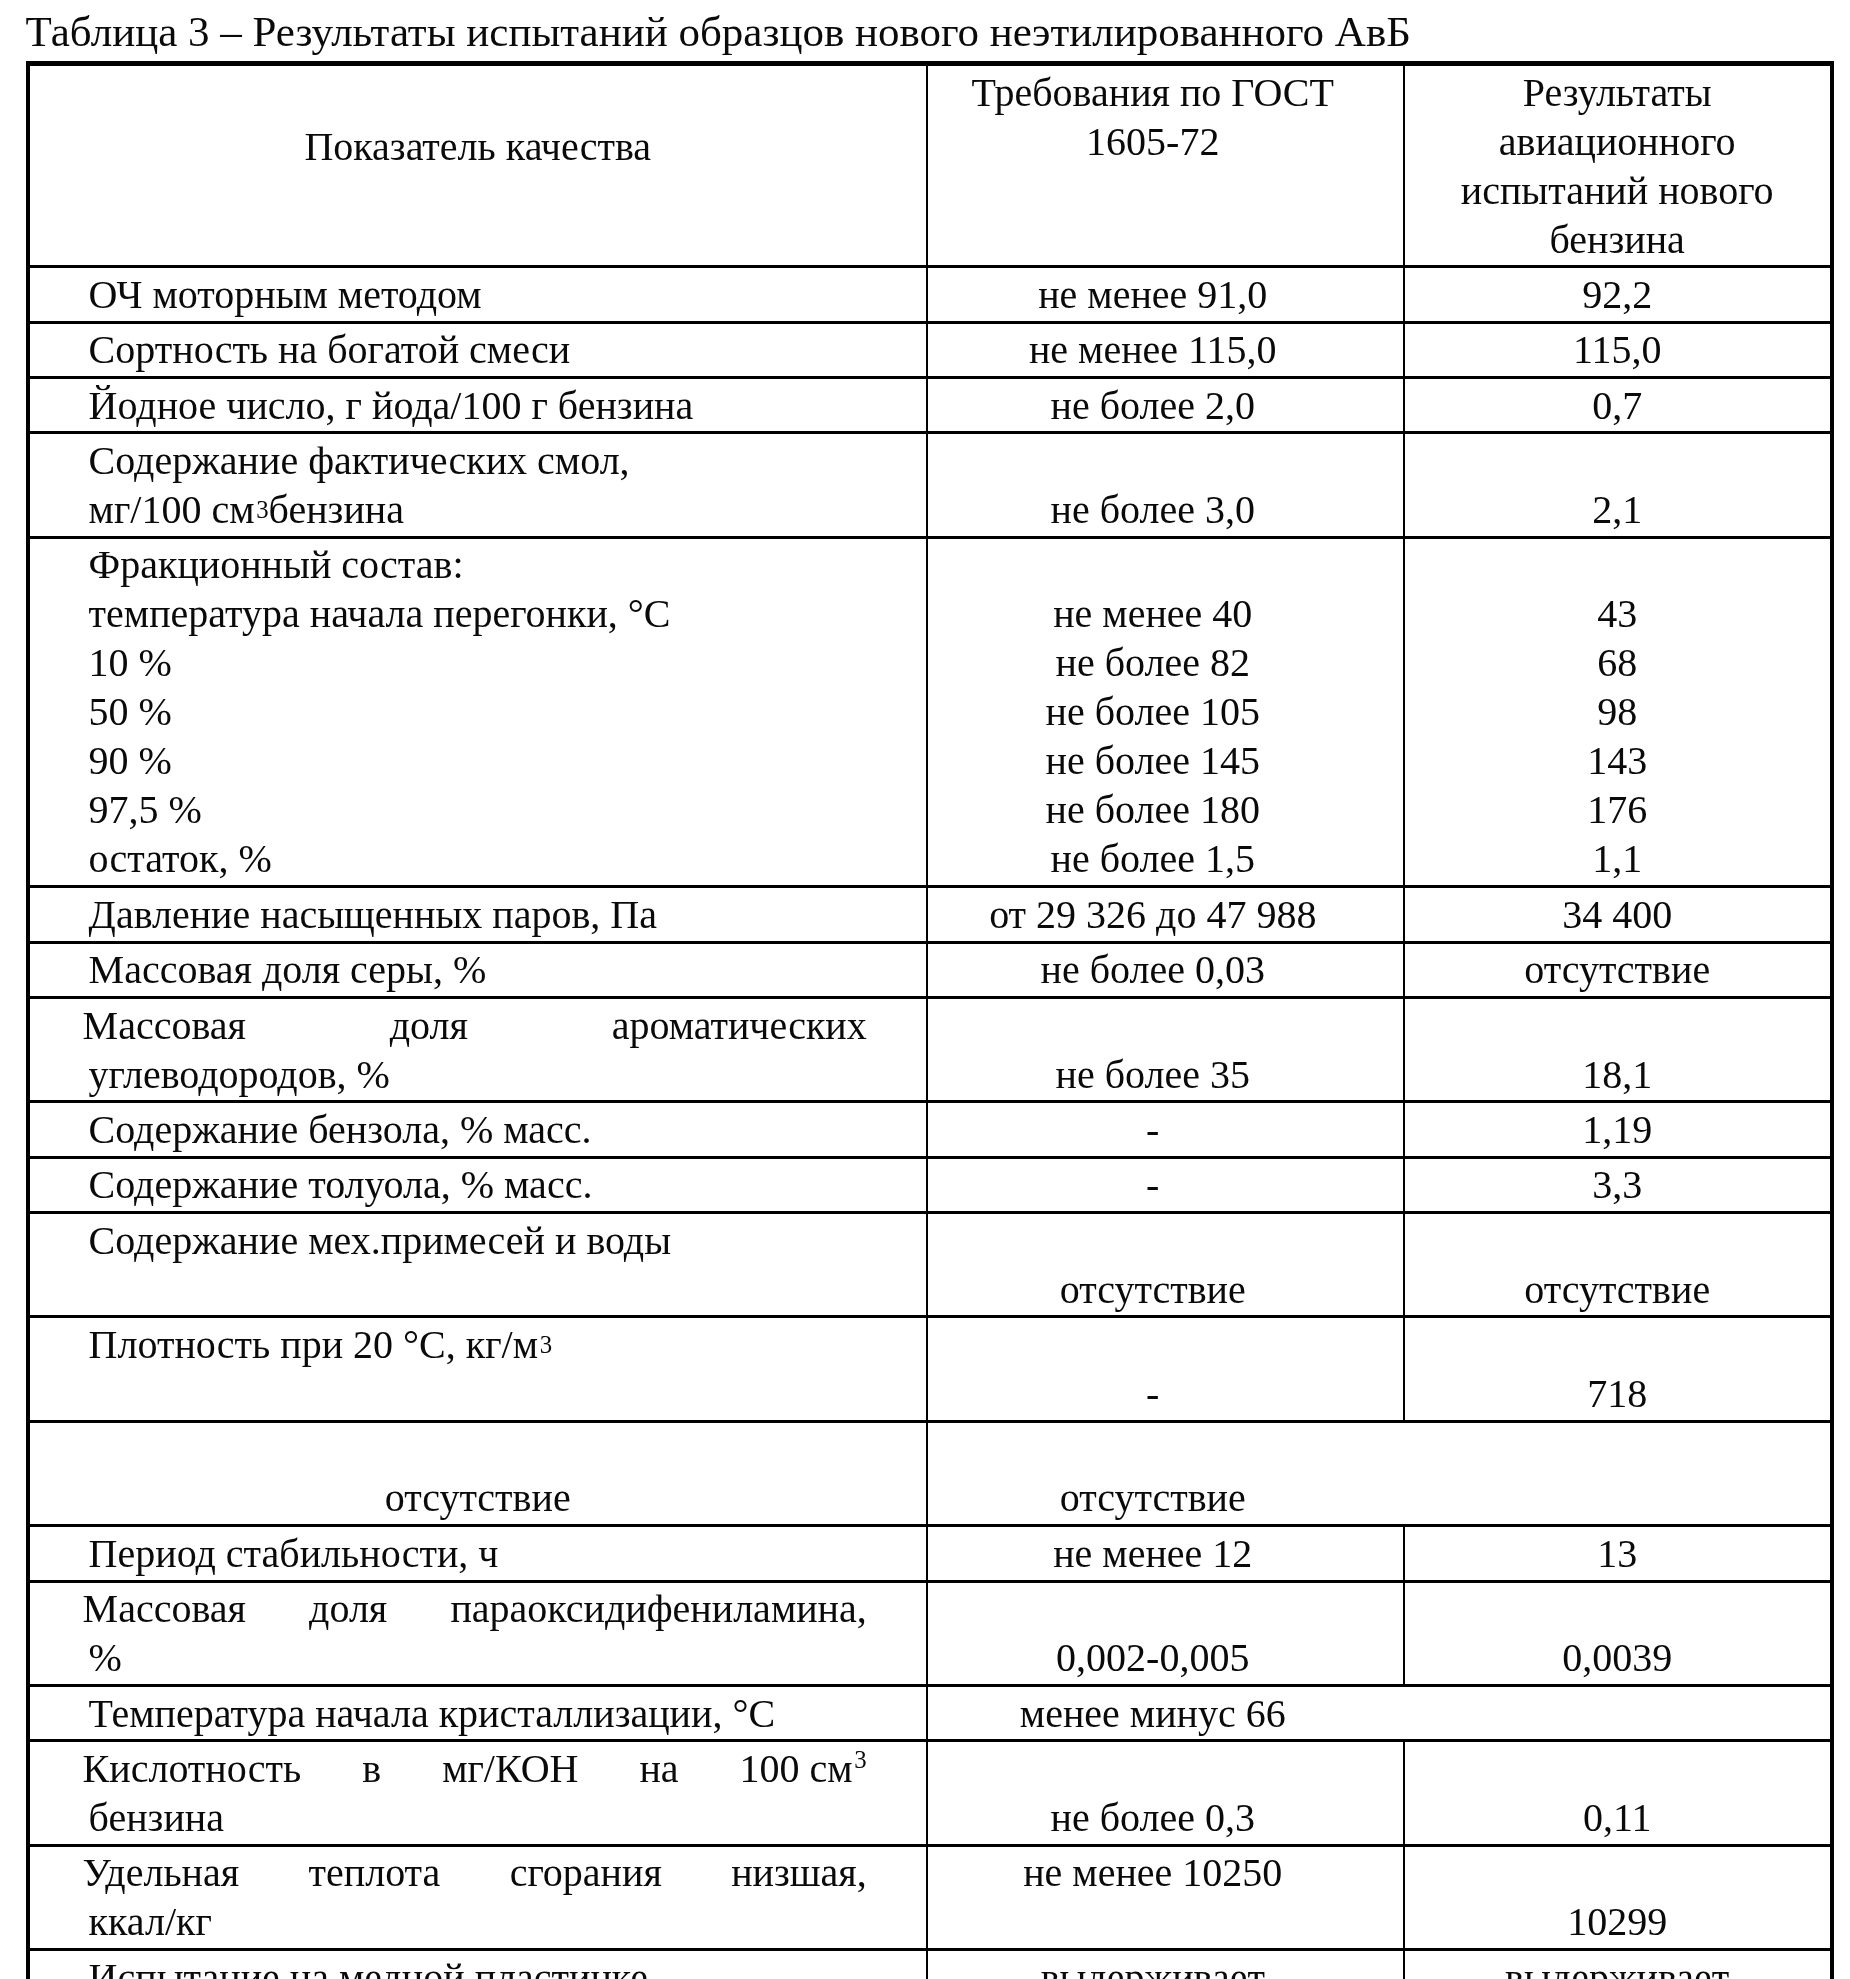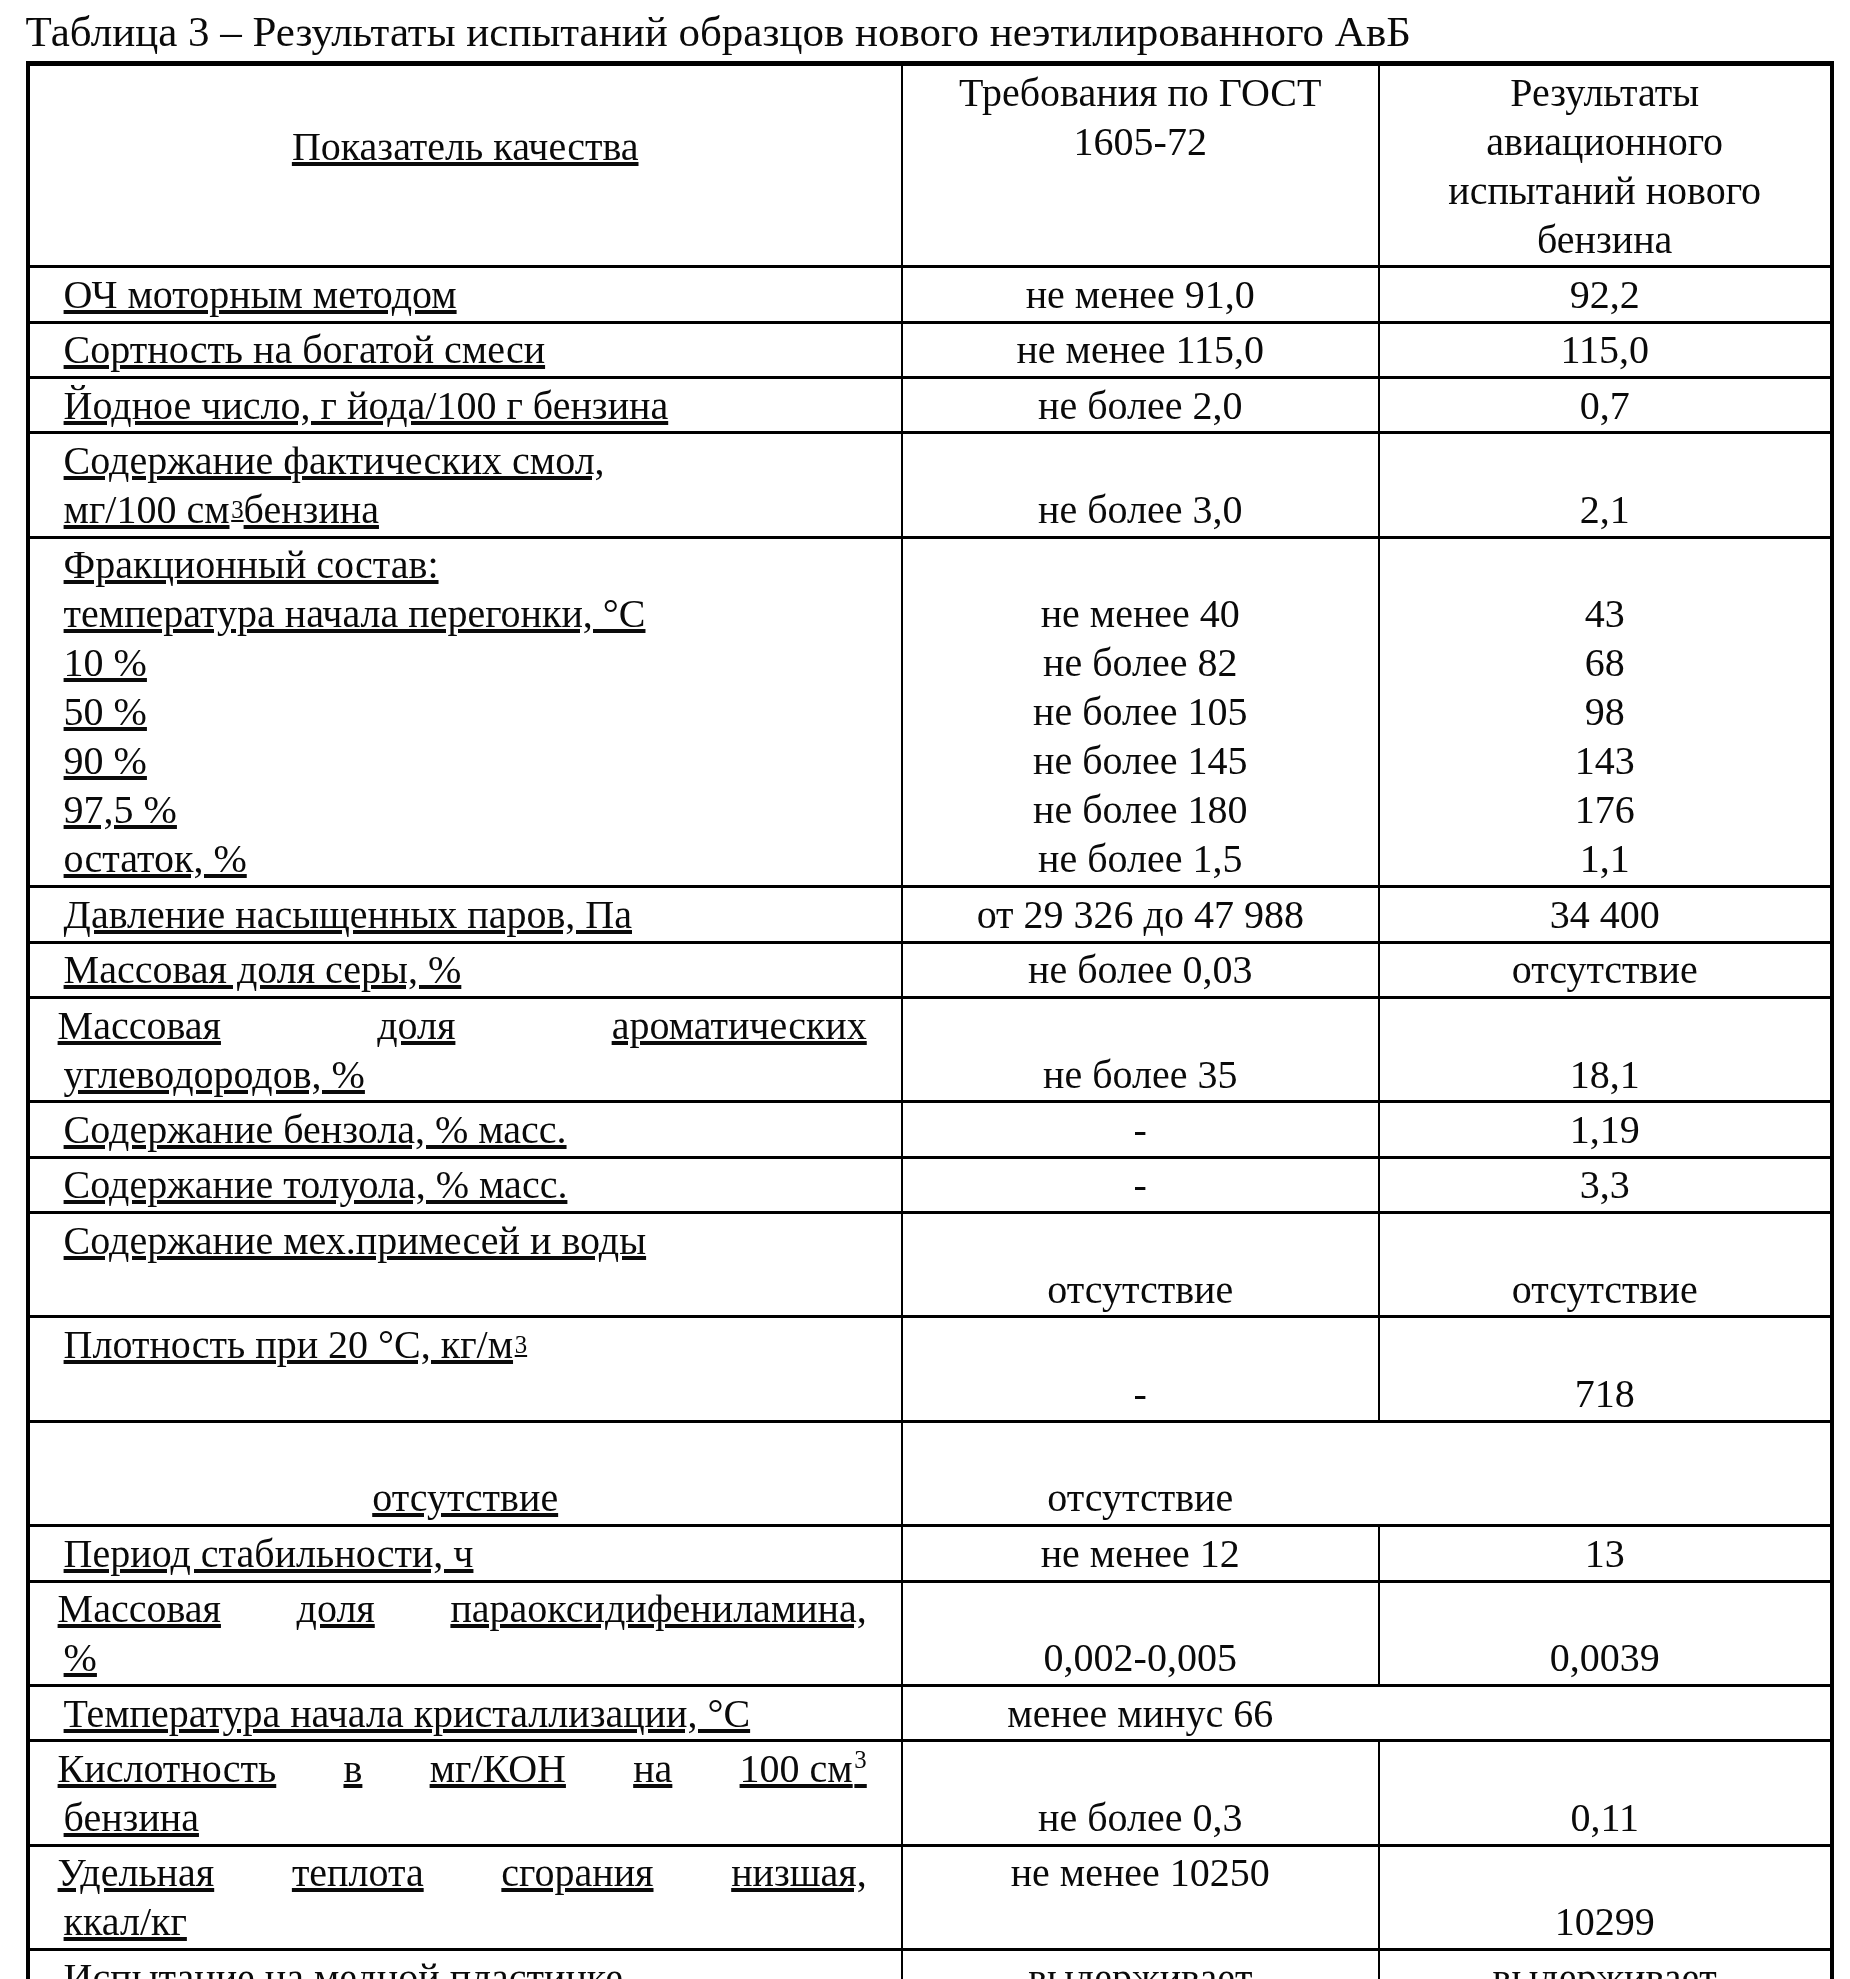--- a/index.html
+++ b/index.html
@@ -36,22 +36,23 @@
   }
   .row:first-child { border-top: none; }
   .cell {
     display: flex;
     flex-direction: column;
     justify-content: center;
     border-left: 2.6px solid #000;
     box-sizing: border-box;
     padding: 1.7px 0;
     min-width: 0;
-  }
-  .cell:first-child { border-left: none; text-decoration: underline; }
+    margin-left: 25px;
+  }
+  .cell:first-child { border-left: none; }
   .cell.top { justify-content: flex-start; }
   .line {
     height: 49px;
     display: flex;
     align-items: center;
     font-size: 40px;
     white-space: nowrap;
   }
   .ind .line {
     padding: 0 34px;

